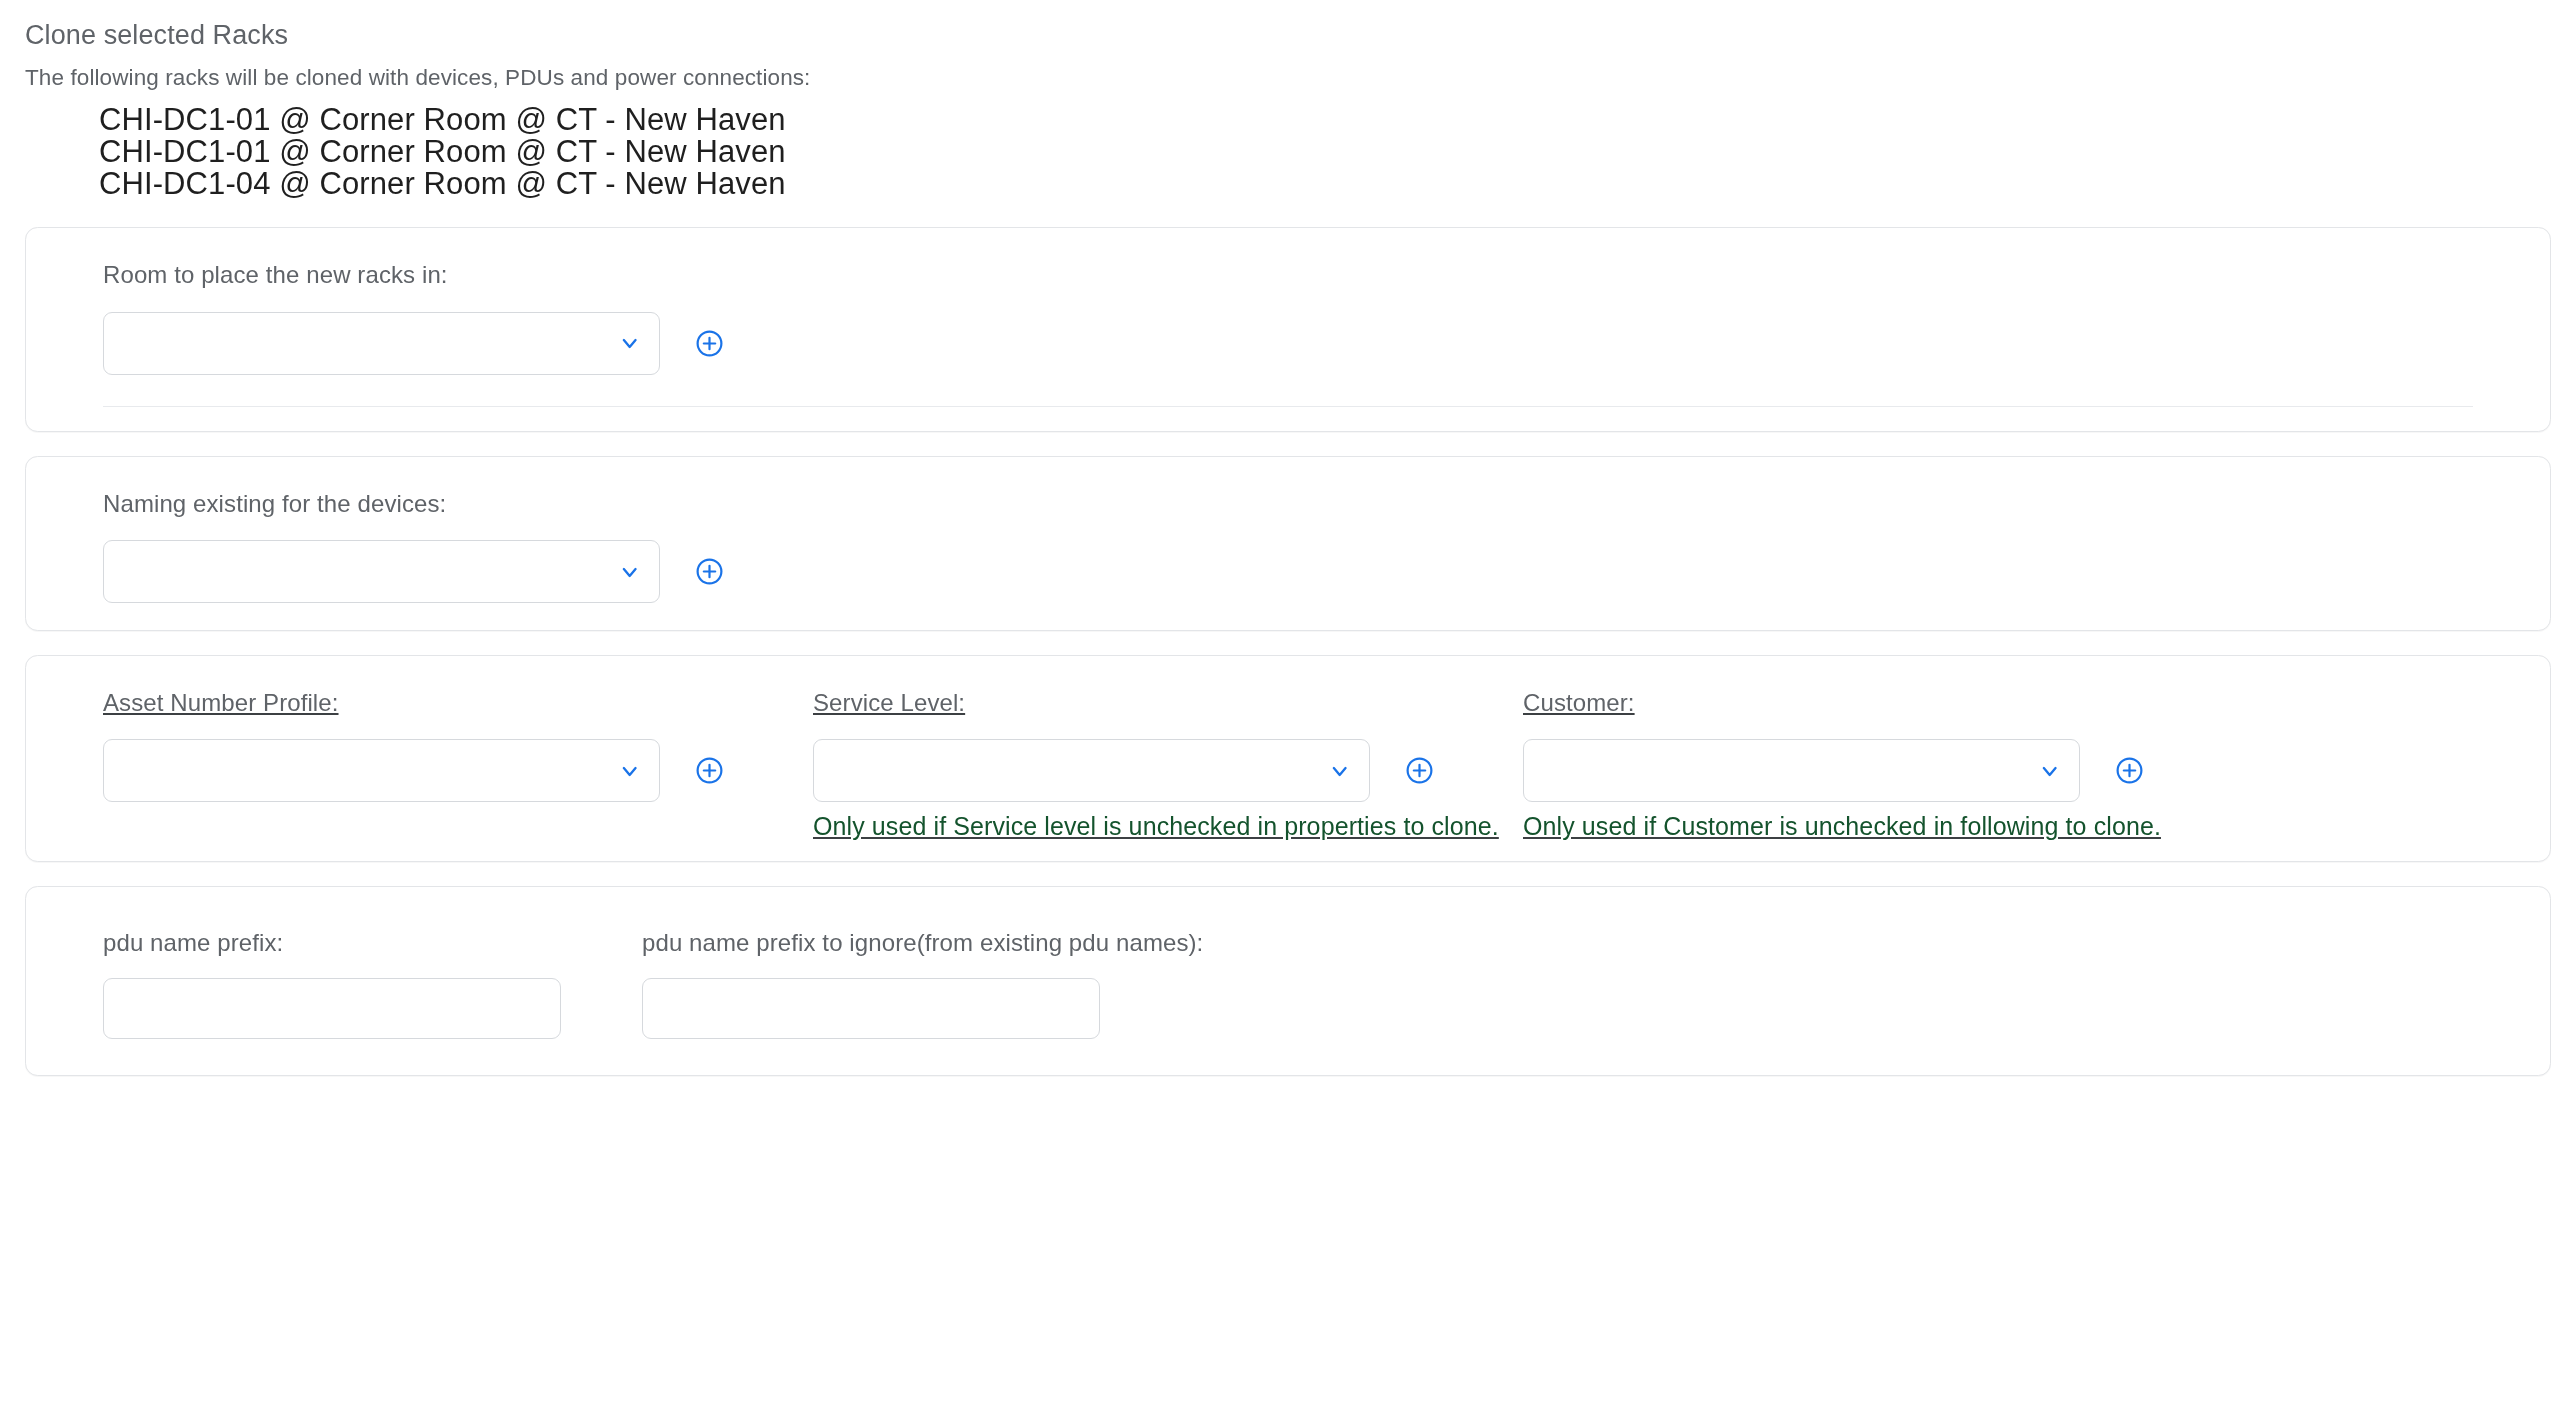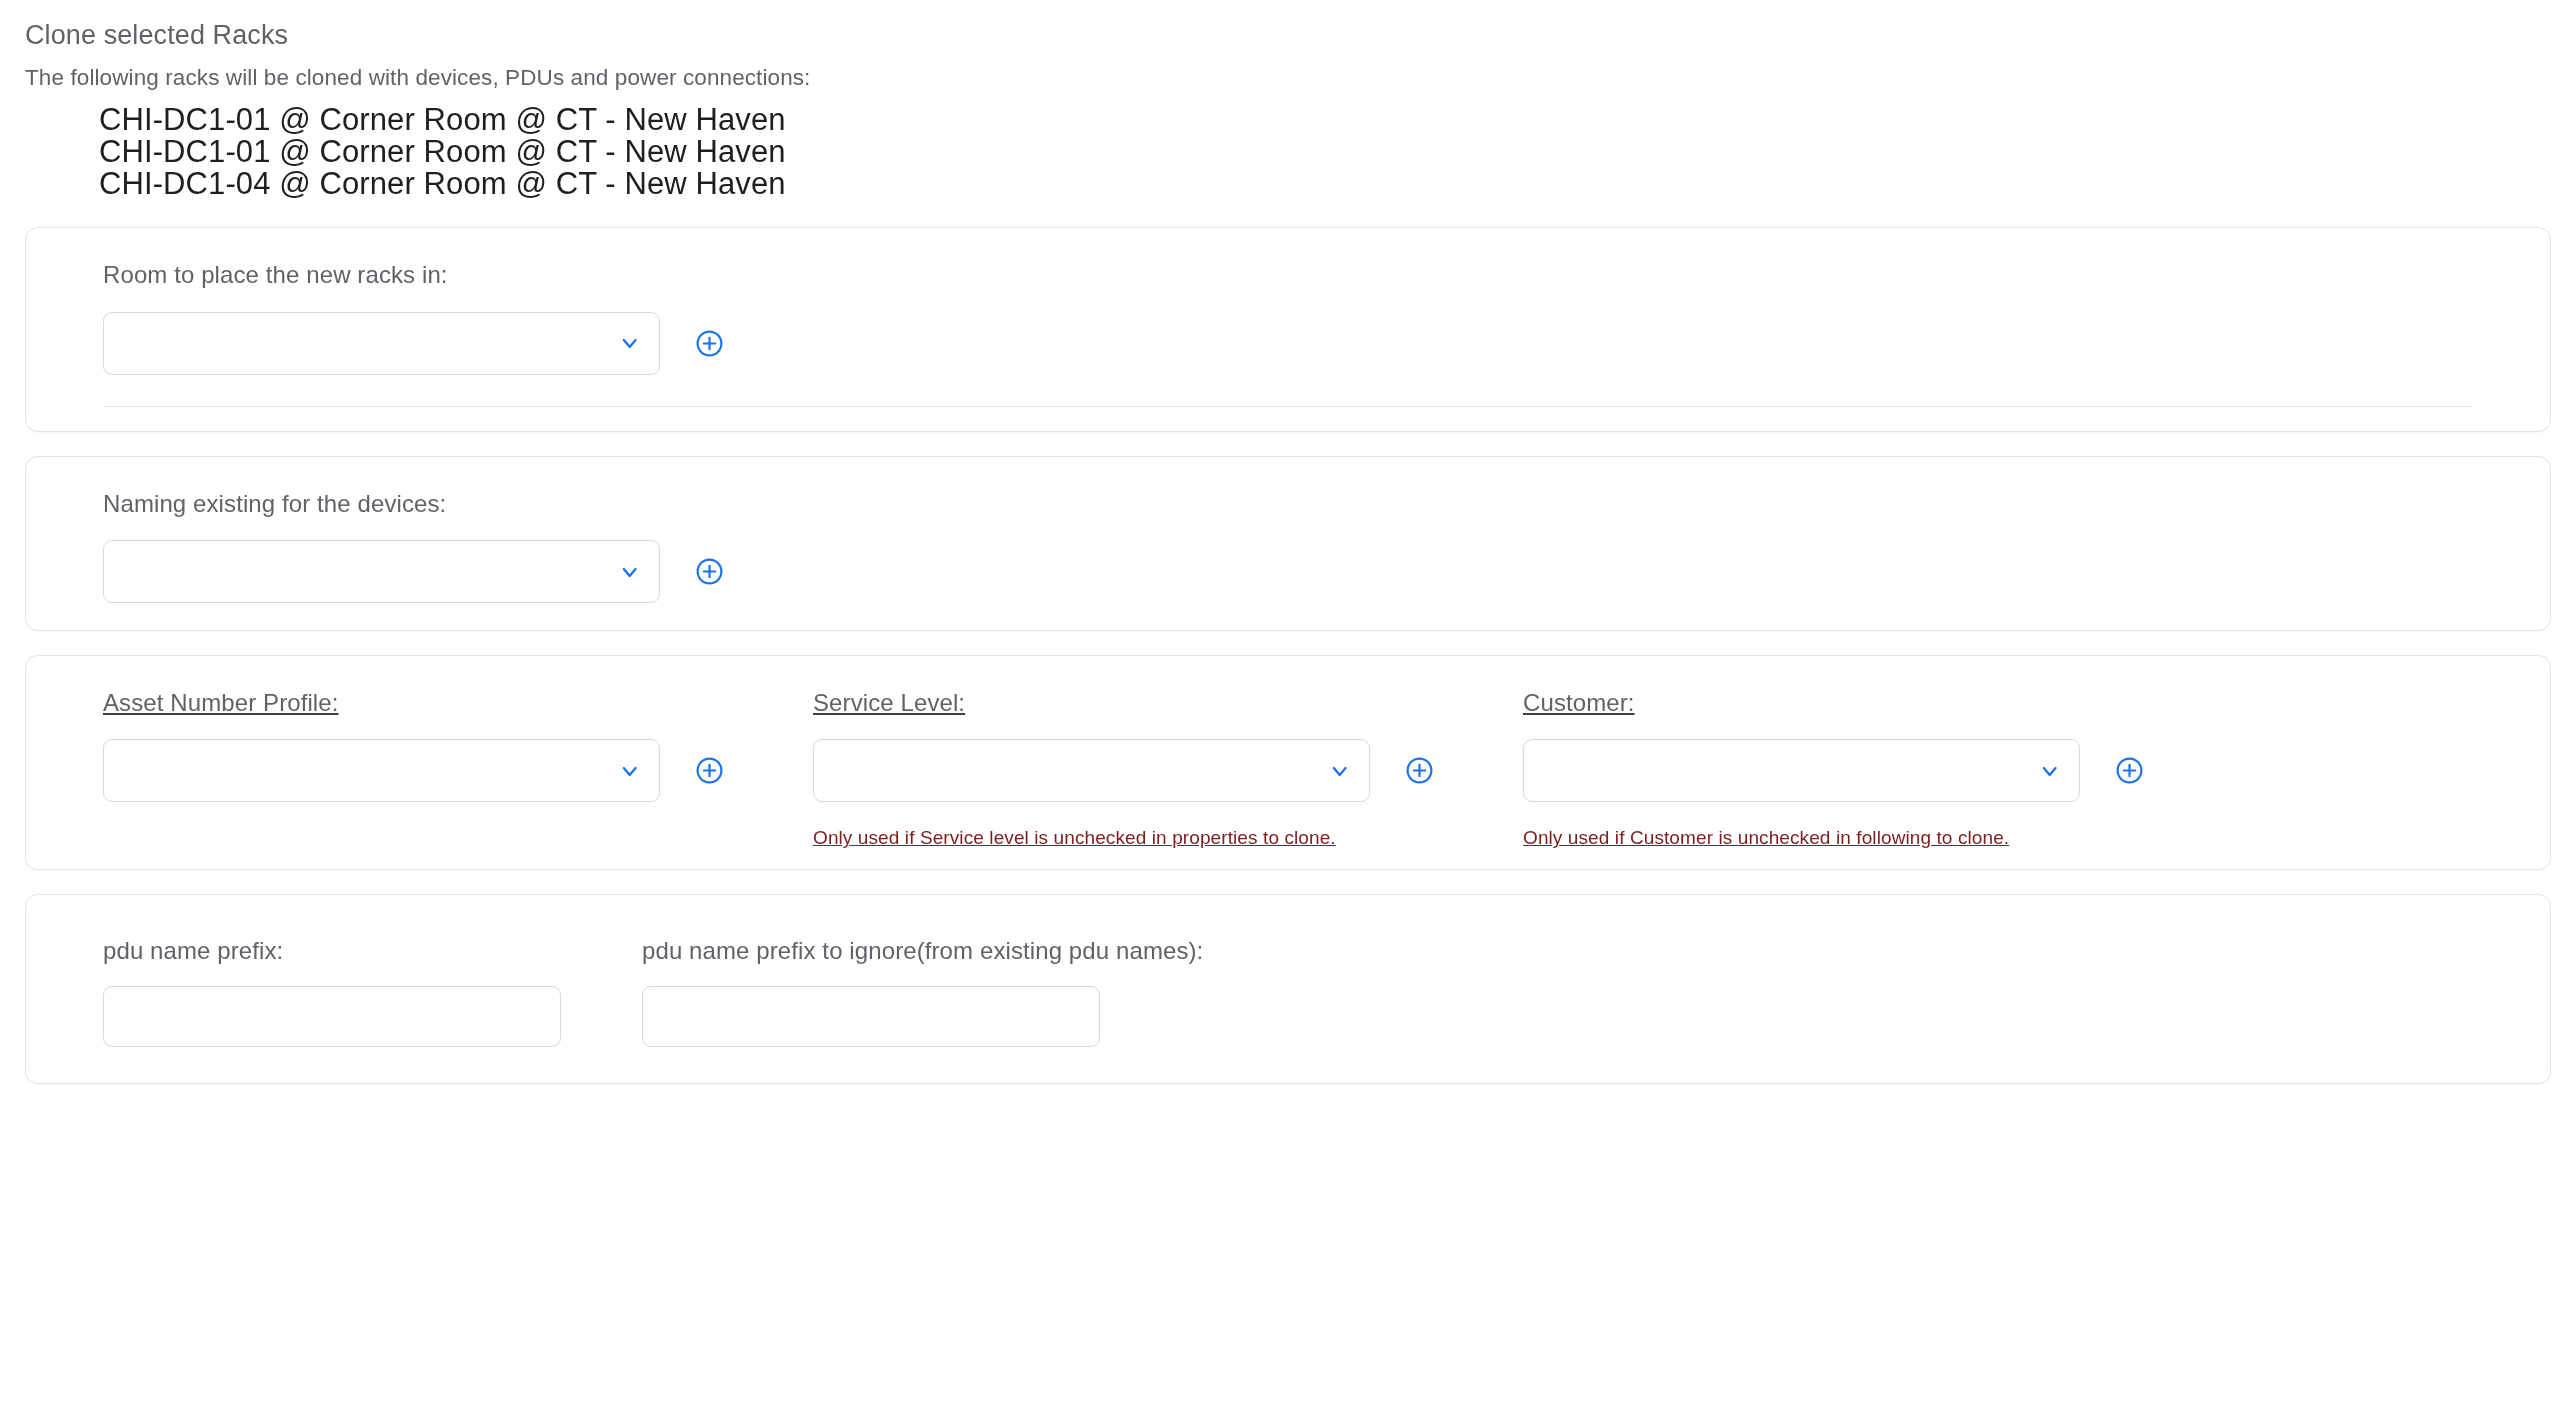--- a/index.html
+++ b/index.html
@@ -55,24 +55,24 @@
     margin-top: 27px;
     padding: 31px 0 25px 0;
   }
   .field-label {
     font-size: 24px;
     color: #5f6368;
     letter-spacing: 0.1px;
     line-height: 31px;
   }
   .hint {
-    font-size: 19px;
-    color: #7f1d1d;
-    letter-spacing: 0.1px;
-    margin-top: 25px;
+    font-size: 25px;
+    color: #14532d;
+    letter-spacing: 0.1px;
+    margin-top: 10px;
   }
 
   .select-wrap {
     position: relative;
     display: inline-block;
   }
   .select-box {
     box-sizing: border-box;
     height: 63px;
     border: 0.9px solid #d6d9dd;

